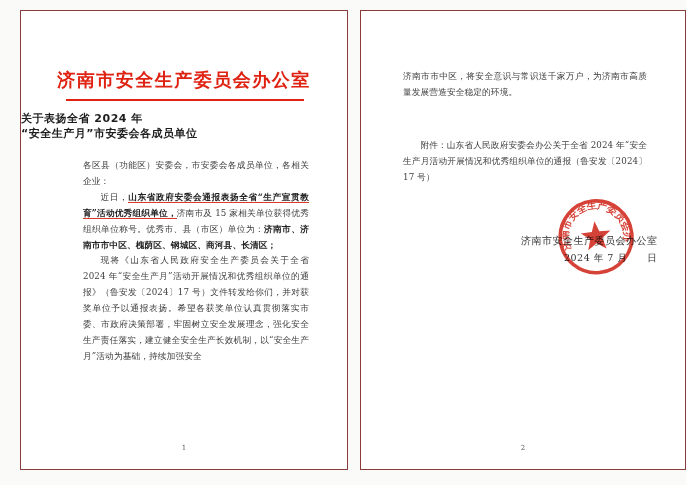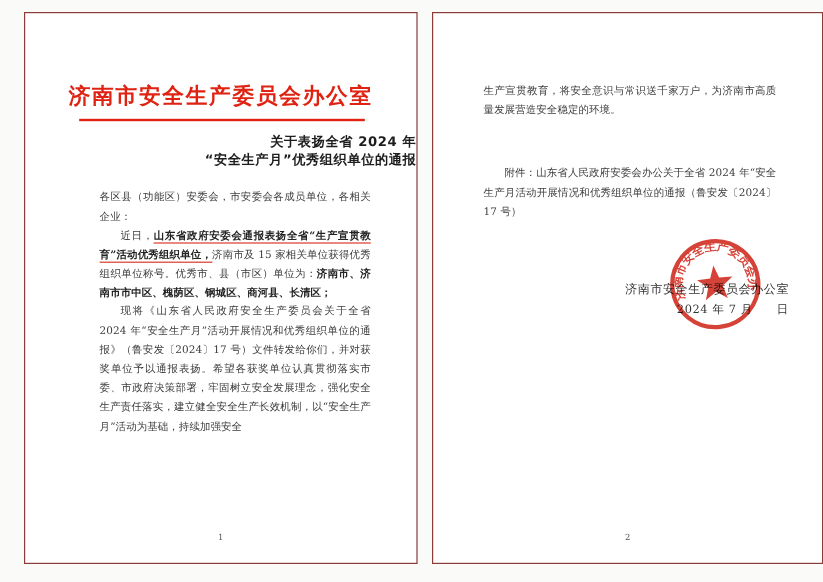--- a/index.html
+++ b/index.html
@@ -25,21 +25,21 @@
     font-size:18px;font-weight:bold;letter-spacing:1.5px;
     color:#df2212;
     font-family:"DejaVu Serif","Liberation Serif",serif;
   }
   .title-rule{
     position:absolute;top:88px;left:45px;right:43px;height:0;
     border-top:2px solid #df2212;
   }
   .subtitle{
     position:absolute;left:0;right:0;margin:0;
-    text-align:right;
+    text-align:left;
     font-size:11px;font-weight:bold;letter-spacing:0.5px;color:#1d1d1d;
     font-family:"DejaVu Sans","Liberation Sans",sans-serif;
   }
   .sub1{top:100px;}
   .sub2{top:115px;}
 
   .body-text{
     position:absolute;
     font-size:8.7px;line-height:15.9px;
     color:#3c3c3c;
@@ -82,32 +82,32 @@
 </style>
 </head>
 <body>
 
 <div id="canvas">
 
   <div class="page page1">
     <h1 class="doc-title">济南市安全生产委员会办公室</h1>
     <div class="title-rule"></div>
     <div class="subtitle sub1">关于表扬全省 2024 年</div>
-    <div class="subtitle sub2">“安全生产月”优秀组织单位的通报</div>
+    <div class="subtitle sub2">“安全生产月”市安委会各成员单位</div>
     <div class="body-text p1body">
         <div class="para"><span>各区县（功能区）安委会，市安委会各成员单位，各相关企业：</span></div>
         <div class="para indent"><span>近日，</span><span class="seg-bold seg-redline">山东省政府安委会通报表扬全省“生产宣贯教育”活动优秀组织单位，</span><span>济南市及 15 家相关单位获得优秀组织单位称号。优秀市、县（市区）单位为：</span><span class="seg-bold">济南市、济南市市中区、槐荫区、钢城区、商河县、长清区；</span></div>
         <div class="para indent"><span>现将《山东省人民政府安全生产委员会关于全省 2024 年“安全生产月”活动开展情况和优秀组织单位的通报》（鲁安发〔2024〕17 号）文件转发给你们，并对获奖单位予以通报表扬。希望各获奖单位认真贯彻落实市委、市政府决策部署，牢固树立安全发展理念，强化安全生产责任落实，建立健全安全生产长效机制，以“安全生产月”活动为基础，持续加强安全</span></div>
       </div>
     <div class="page-num">1</div>
   </div>
 
   <div class="page page2">
     <div class="body-text p2body">
-        <div class="para"><span>生产宣贯教育，将安全意识与常识送千家万户，为济南市高质量发展营造安全稳定的环境。</span></div>
+        <div class="para"><span>济南市市中区，将安全意识与常识送千家万户，为济南市高质量发展营造安全稳定的环境。</span></div>
       </div>
     <div class="body-text attach">
         <div class="para indent"><span>附件：山东省人民政府安委会办公关于全省 2024 年“安全生产月活动开展情况和优秀组织单位的通报（鲁安发〔2024〕17 号）</span></div>
       </div>
     <div class="signature">济南市安全生产委员会办公室</div>
     <div class="doc-date">2024 年 7 月　　日</div>
 
     <svg class="seal" viewBox="0 0 100 100" aria-hidden="true">
       <defs>
         <path id="sealArc" d="M 16.2,63.3 A 36,36 0 1 1 83.8,63.3" fill="none"></path>

